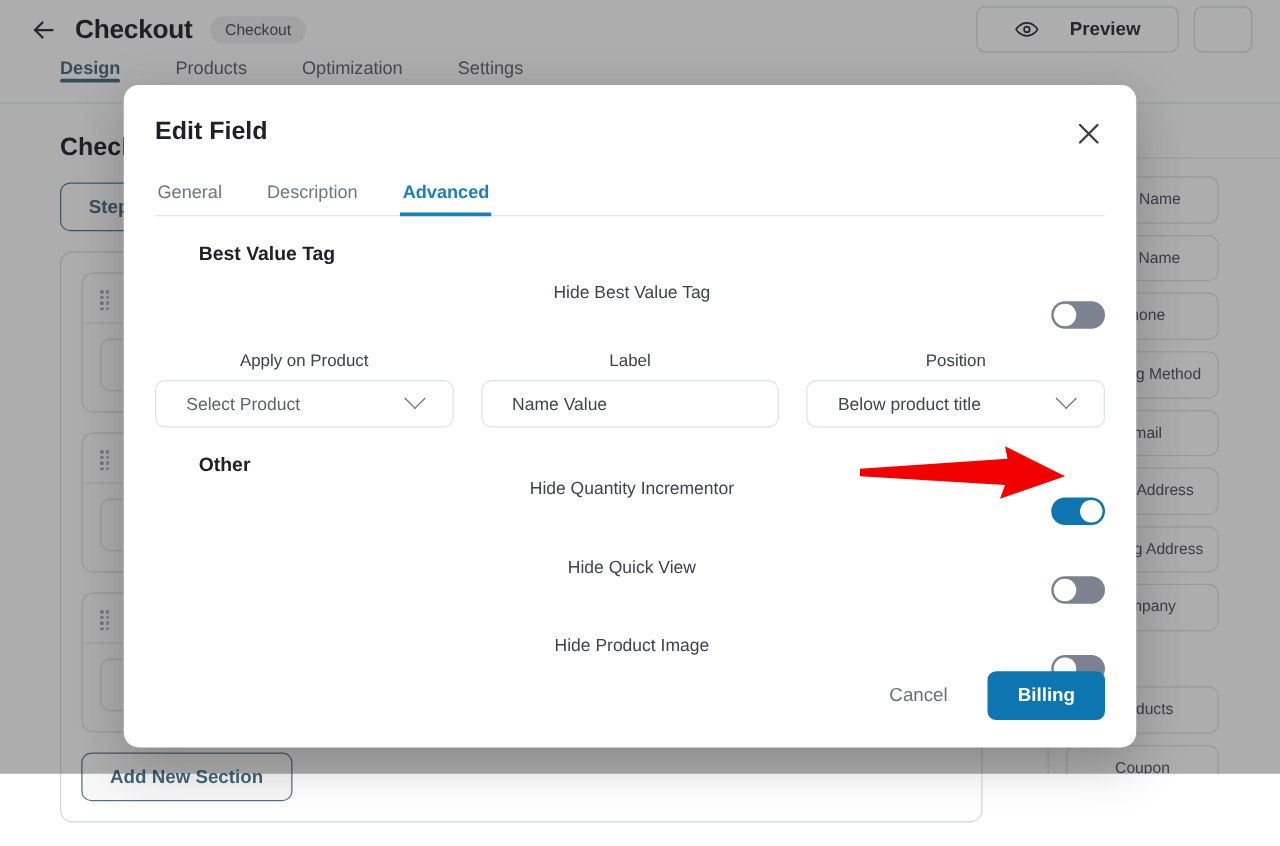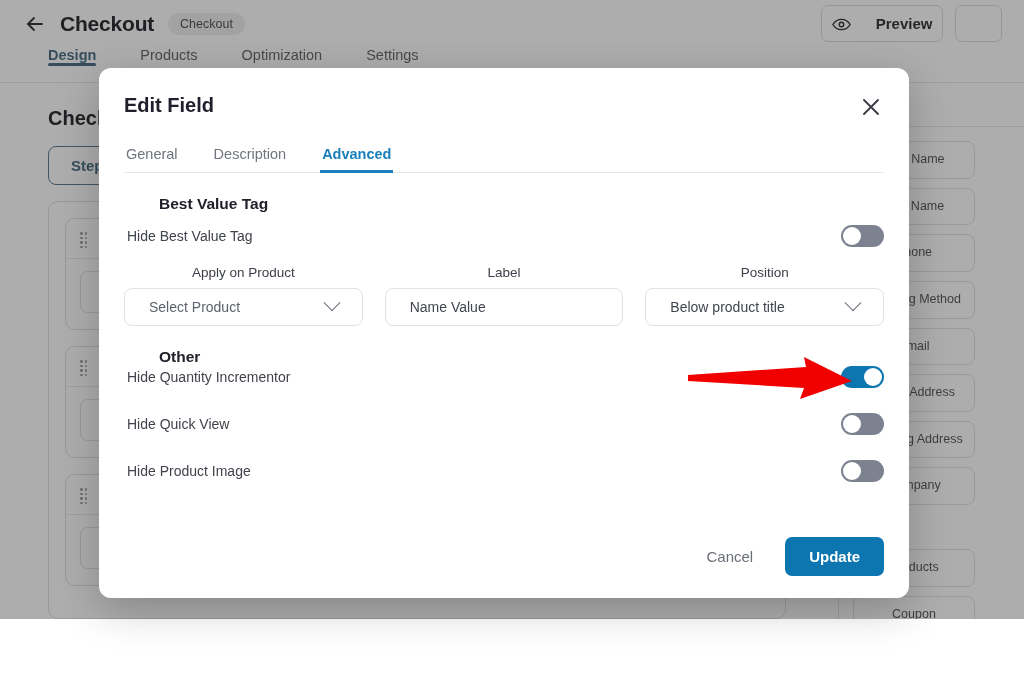--- a/index.html
+++ b/index.html
@@ -38,21 +38,21 @@
     font-size: 21px; font-weight: bold; color: #20202c; letter-spacing: -0.2px;
   }
   .title-chip {
     margin-left: 14px; background: #eceef2; color: #4a4a57;
     border-radius: 14px; padding: 4px 12px; font-size: 12.5px;
   }
   .topbar-right { margin-left: auto; display: flex; align-items: center; gap: 12px; }
   .preview-btn {
     display: flex; align-items: center; gap: 25px;
     border: 1px solid #d8dbe0; border-radius: 7px;
-    background: #fff; padding: 9px 10px;
+    background: #fff; padding: 9px 30px;
     font-size: 15px; font-weight: bold; color: #2b2b36;
   }
   .eye {
     width: 19px; height: 13px; position: relative;
   }
   .save-btn {
     border: 1px solid #d8dbe0; border-radius: 7px; background: #fff;
     padding: 9px 16px; font-size: 15px; color: #2b2b36;
   }
 
@@ -148,21 +148,21 @@
     font-size: 14.5px; color: #70747f; padding: 0 2px 10px 2px; position: relative;
   }
   .mtab.active { color: #1a7fba; font-weight: bold; }
   .mtab.active::after {
     content: ""; position: absolute; left: 0; right: 0; bottom: -1px; height: 3px;
     background: #1a7fba;
   }
 
   .group-title { font-size: 15.5px; font-weight: bold; color: #20202c; margin-top: 22px; margin-left: 35px; }
   .toggle-row {
-    display: flex; align-items: center; margin-top: 12px; padding-left: 3px;
+    display: flex; align-items: center; margin-top: 12px; padding-left: 3px; flex-direction: column;
   }
   .toggle-label { font-size: 14px; color: #40434c; }
   .toggle {
     margin-left: auto; width: 43px; height: 22px; border-radius: 11px;
     background: #7d8290; position: relative; flex: none;
   }
   .toggle.on { background: #0d76b0; }
   .toggle .knob {
     position: absolute; top: 2px; left: 2px; width: 18px; height: 18px;
     border-radius: 50%; background: #fff;
@@ -286,20 +286,21 @@
                 <i></i>
                 <i></i>
                 <i></i>
                 <i></i>
               </span>
           </div>
           <div class="block-body">
             <div class="field-ghost"></div>
           </div>
         </div>
+        <div class="add-section-btn">Add New Section</div>
       </div>
     </div>
 
     <div class="right-panel">
       <div class="rp-title">Fields</div>
       <div class="rp-divider"></div>
       <div class="chip-grid">
         <div class="chip">First Name</div>
         <div class="chip">Last Name</div>
         <div class="chip">Phone</div>
@@ -383,21 +384,21 @@
     </div>
     <div class="toggle-row" style="margin-top:25px">
       <div class="toggle-label">Hide Product Image</div>
       <div class="toggle">
           <span class="knob"></span>
         </div>
     </div>
 
     <div class="modal-footer">
       <button class="cancel-btn">Cancel</button>
-      <button class="update-btn">Update</button>
+      <button class="update-btn">Billing</button>
     </div>
   </div>
 
   <div class="arrow-annot">
     <svg width="170" height="48" viewBox="0 0 170 48">
       <path d="M2 20 L120 12 L118 2 L166 26 L114 44 L118 33 L2 26 Z" fill="#f20000"></path>
     </svg>
   </div>
 
 </div>

